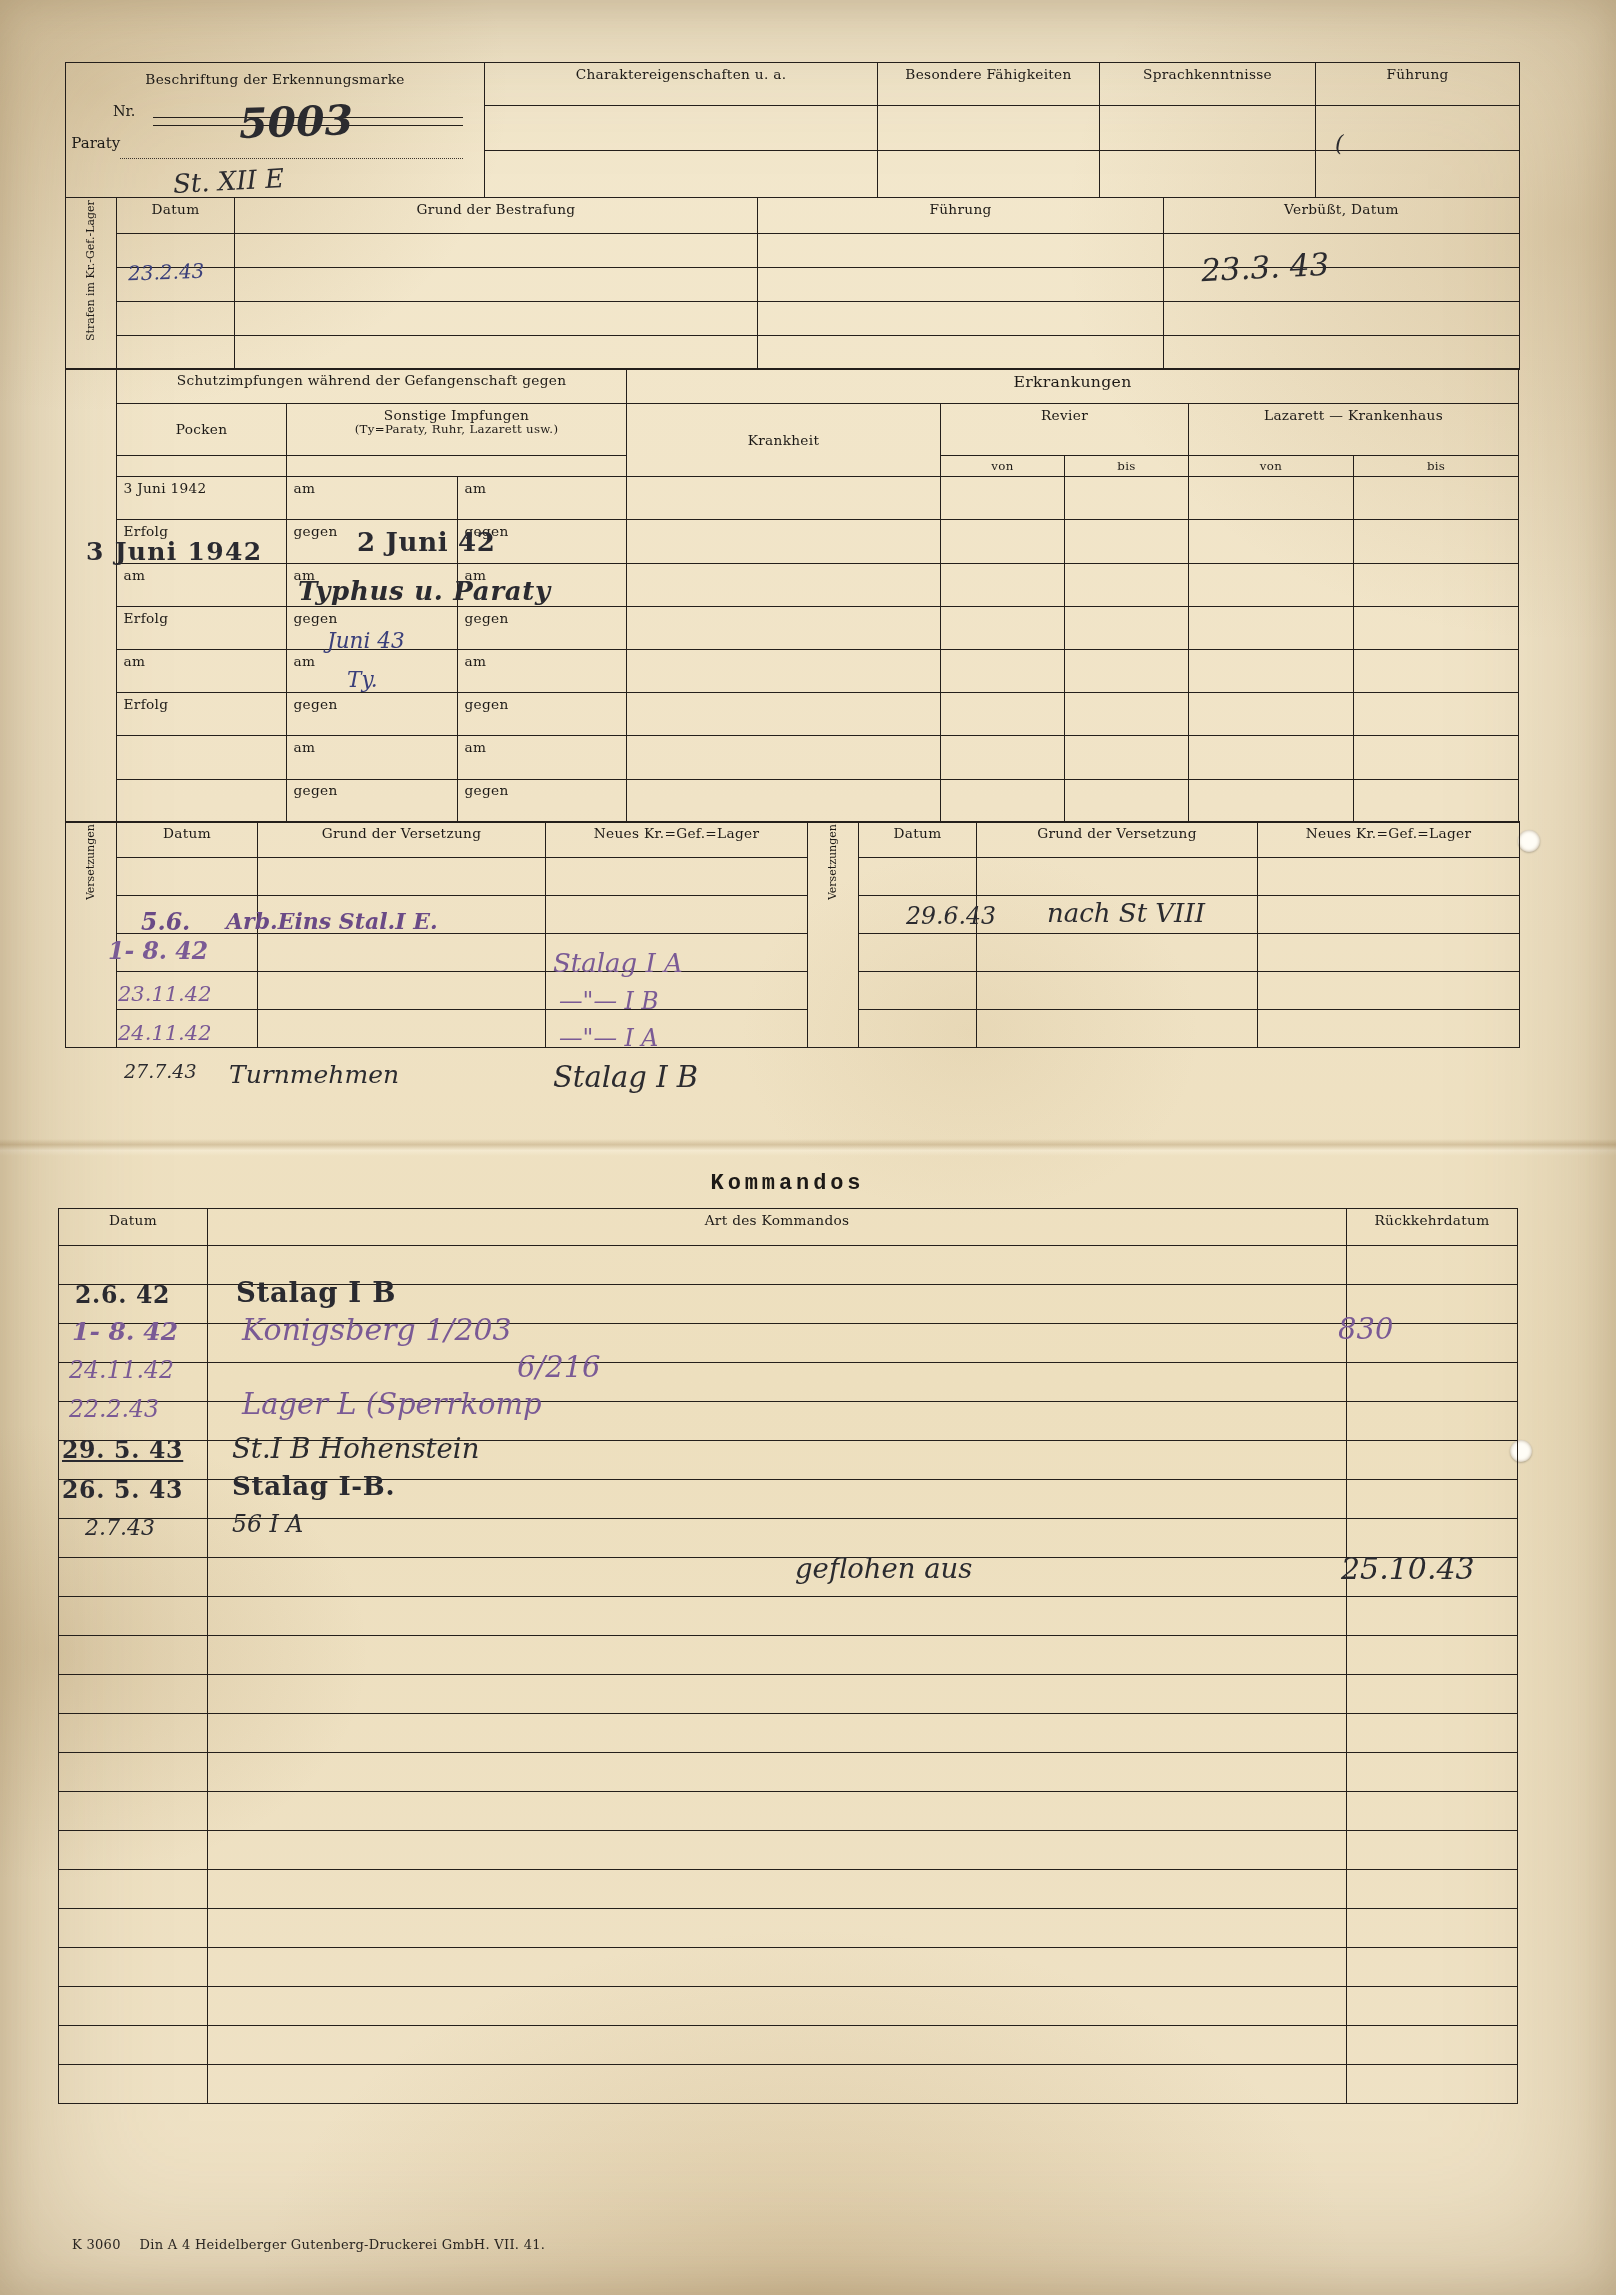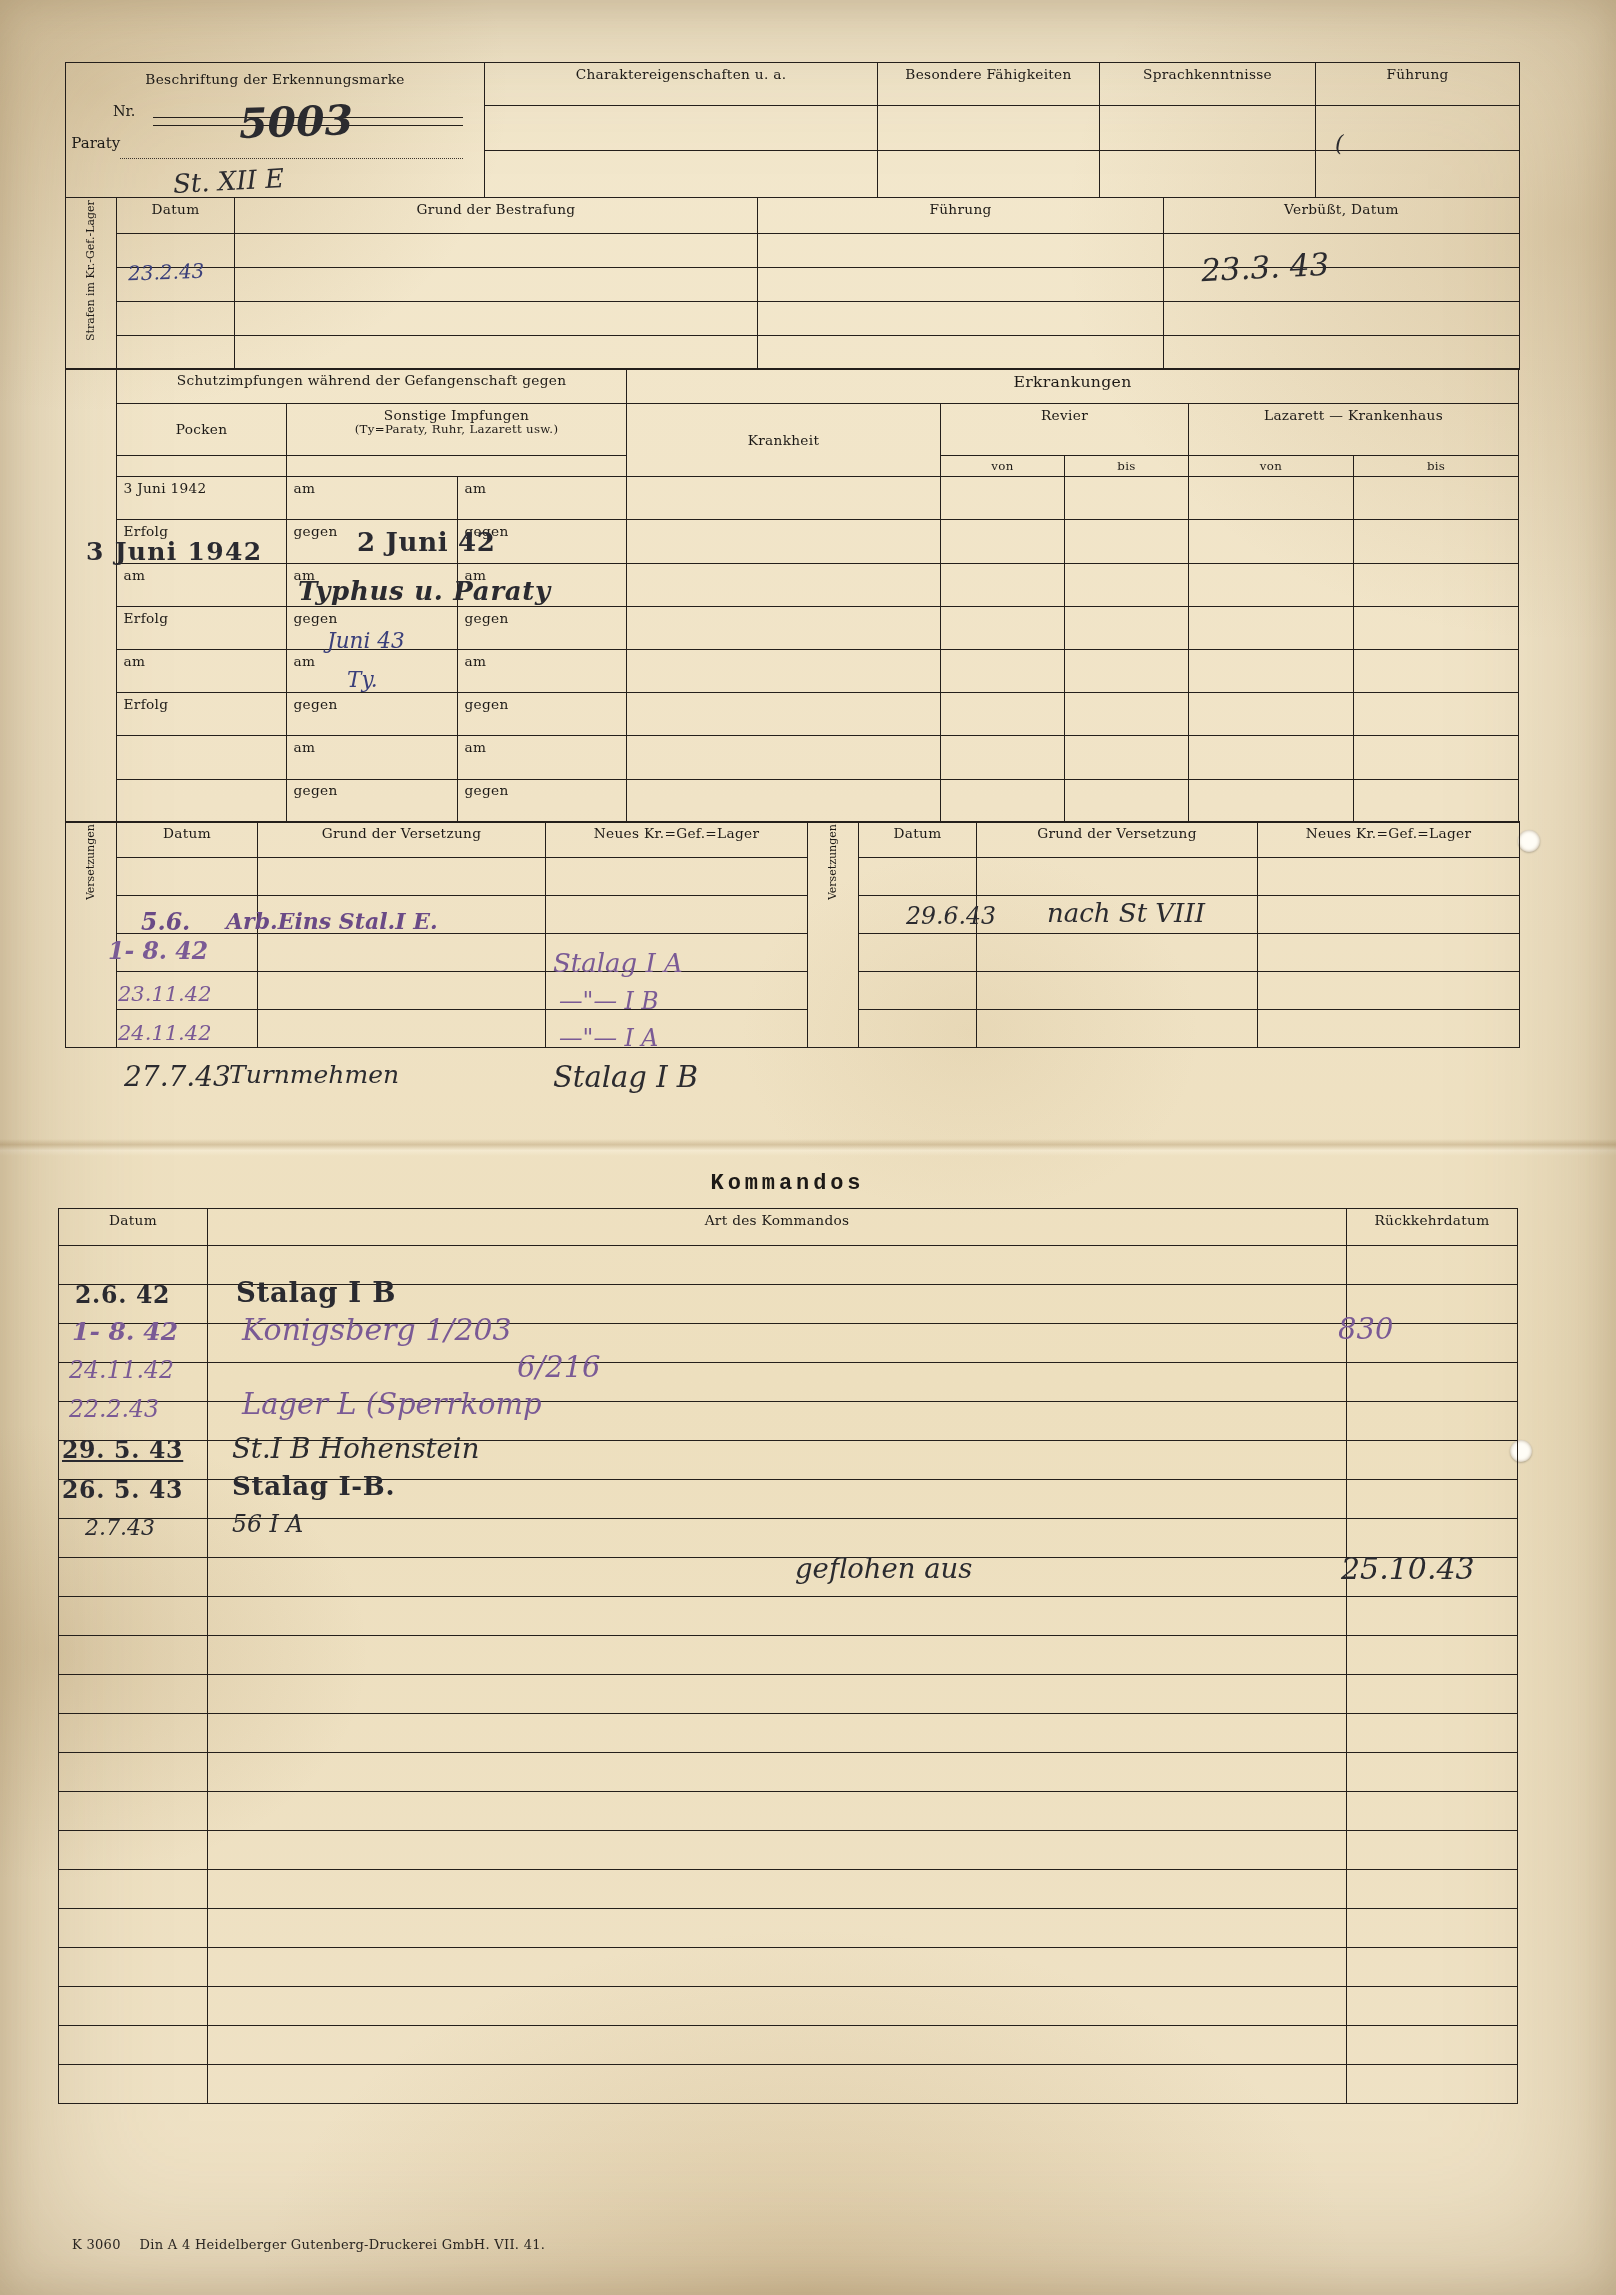--- a/index.html
+++ b/index.html
@@ -415,21 +415,21 @@
 <span class="hw ink-blue" style="left:347px;top:667px;font-size:21.6px;">Ty.</span>
 
 <span class="hw ink-purple" style="left:141px;top:908px;font-size:23.6px;font-weight:bold;">5.6.</span>
 <span class="hw ink-purple" style="left:226px;top:908px;font-size:22px;font-weight:bold;">Arb.Eins Stal.I E.</span>
 <span class="hw ink-violet" style="left:108px;top:937px;font-size:23.6px;font-weight:bold;">1- 8. 42</span>
 <span class="hw ink-violet" style="left:553px;top:948px;font-size:26px;">Stalag I A</span>
 <span class="hw ink-violet" style="left:118px;top:982px;font-size:21px;">23.11.42</span>
 <span class="hw ink-violet" style="left:559px;top:987px;font-size:23.6px;">—"—  I B</span>
 <span class="hw ink-violet" style="left:118px;top:1021px;font-size:21px;">24.11.42</span>
 <span class="hw ink-violet" style="left:559px;top:1024px;font-size:23.6px;">—"—  I A</span>
-<span class="hw ink-dark" style="left:124px;top:1060px;font-size:28px;">27.7.43</span>
+<span class="hw ink-dark" style="left:124px;top:1060px;font-size:19px;">27.7.43</span>
 <span class="hw ink-dark" style="left:229px;top:1060px;font-size:25px;">Turnmehmen</span>
 <span class="hw ink-dark" style="left:553px;top:1060px;font-size:29px;">Stalag I B</span>
 
 <span class="hw ink-dark" style="left:906px;top:902px;font-size:23.6px;">29.6.43</span>
 <span class="hw ink-dark" style="left:1047px;top:898px;font-size:26px;">nach St VIII</span>
 
 <div class="sheet" style="left:58px;top:1171px;width:1459px;">
   <div class="kommandos-title" style="margin-bottom:11.8px;font-family:Liberation Mono, monospace;">Kommandos</div>
   <table>
     <colgroup>

